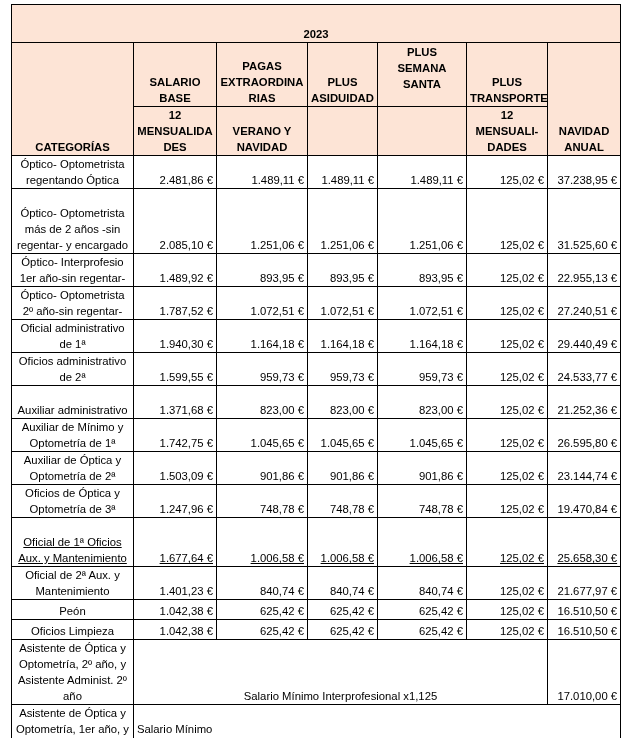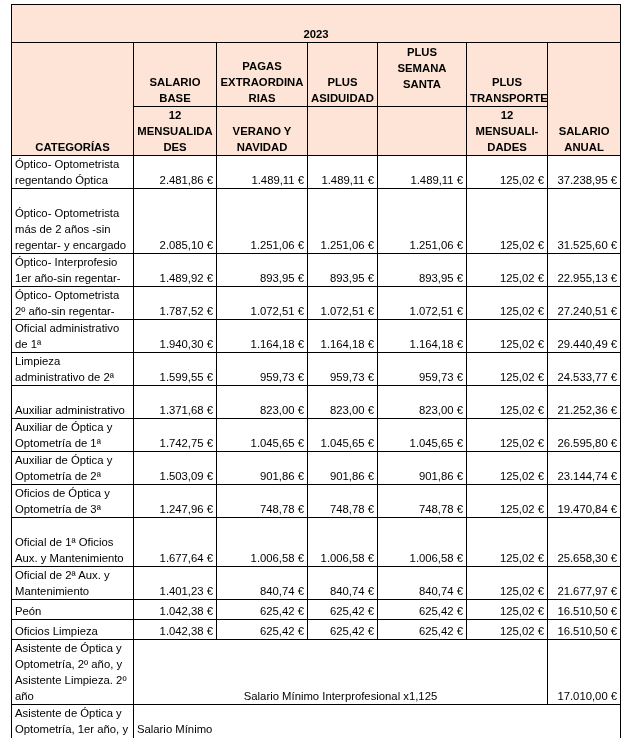--- a/index.html
+++ b/index.html
@@ -16,27 +16,27 @@
     col.c2 { width: 91px; }
     col.c3 { width: 70px; }
     col.c4 { width: 89px; }
     col.c5 { width: 81px; }
     col.c6 { width: 73px; }
     .hdr { background: #fde4d6; font-weight: bold; text-align: center; }
     .year { height: 37px; vertical-align: middle; font-weight: bold; }
     .hdr-top { height: 49px; vertical-align: bottom; text-align: center; }
     .hdr-sub { height: 44px; vertical-align: bottom; }
     .hdr-mid { vertical-align: middle; }
-    td.cat { text-align: left; padding-left: 4px; padding-right: 2px; }
+    td.cat { text-align: center; padding-left: 4px; padding-right: 2px; }
     td.num { text-align: right; white-space: nowrap; padding-right: 4px; }
     td.note { text-align: center; padding-left: 4px; }
     td.note-narrow { text-align: left; padding-left: 4px; }
     tr.r2 td { height: 32px; }
     tr.r4 td { height: 64px; }
-    tr.r3 td { height: 48px; }
+    tr.r3 td { height: 48px; text-decoration: underline; }
     tr.r1 td { height: 19px; }
   </style>
 </head>
 <body>
 
 <table class="salary">
   <colgroup>
     <col class="c0">
       <col class="c1">
       <col class="c2">
@@ -49,21 +49,21 @@
     <tr>
       <th colspan="7" class="hdr year">2023</th>
     </tr>
     <tr>
       <th rowspan="2" class="hdr hdr-mid">CATEGORÍAS</th>
       <th class="hdr hdr-top">SALARIO BASE</th>
       <th class="hdr hdr-top">PAGAS EXTRAORDINA RIAS</th>
       <th class="hdr hdr-top">PLUS ASIDUIDAD</th>
       <th class="hdr hdr-top" style="vertical-align:bottom;padding-bottom:14px">PLUS SEMANA SANTA</th>
       <th class="hdr hdr-top">PLUS TRANSPORTE</th>
-      <th rowspan="2" class="hdr hdr-mid">SALARIO ANUAL</th>
+      <th rowspan="2" class="hdr hdr-mid">NAVIDAD ANUAL</th>
     </tr>
     <tr>
       <th class="hdr hdr-sub">12 MENSUALIDA DES</th>
       <th class="hdr hdr-sub">VERANO Y NAVIDAD</th>
       <th class="hdr hdr-sub"></th>
       <th class="hdr hdr-sub"></th>
       <th class="hdr hdr-sub">12 MENSUALI- DADES</th>
     </tr>
   </thead>
   <tbody id="tbody">
@@ -106,39 +106,39 @@
     <tr class="r2">
       <td class="cat">Oficial administrativo de 1ª</td>
       <td class="num">1.940,30 €</td>
       <td class="num">1.164,18 €</td>
       <td class="num">1.164,18 €</td>
       <td class="num">1.164,18 €</td>
       <td class="num">125,02 €</td>
       <td class="num">29.440,49 €</td>
     </tr>
     <tr class="r2">
-      <td class="cat">Limpieza administrativo de 2ª</td>
+      <td class="cat">Oficios administrativo de 2ª</td>
       <td class="num">1.599,55 €</td>
       <td class="num">959,73 €</td>
       <td class="num">959,73 €</td>
       <td class="num">959,73 €</td>
       <td class="num">125,02 €</td>
       <td class="num">24.533,77 €</td>
     </tr>
     <tr class="r2">
       <td class="cat">Auxiliar administrativo</td>
       <td class="num">1.371,68 €</td>
       <td class="num">823,00 €</td>
       <td class="num">823,00 €</td>
       <td class="num">823,00 €</td>
       <td class="num">125,02 €</td>
       <td class="num">21.252,36 €</td>
     </tr>
     <tr class="r2">
-      <td class="cat">Auxiliar de Óptica y Optometría de 1ª</td>
+      <td class="cat">Auxiliar de Mínimo y Optometría de 1ª</td>
       <td class="num">1.742,75 €</td>
       <td class="num">1.045,65 €</td>
       <td class="num">1.045,65 €</td>
       <td class="num">1.045,65 €</td>
       <td class="num">125,02 €</td>
       <td class="num">26.595,80 €</td>
     </tr>
     <tr class="r2">
       <td class="cat">Auxiliar de Óptica y Optometría de 2ª</td>
       <td class="num">1.503,09 €</td>
@@ -187,21 +187,21 @@
     <tr class="r1">
       <td class="cat">Oficios Limpieza</td>
       <td class="num">1.042,38 €</td>
       <td class="num">625,42 €</td>
       <td class="num">625,42 €</td>
       <td class="num">625,42 €</td>
       <td class="num">125,02 €</td>
       <td class="num">16.510,50 €</td>
     </tr>
     <tr class="r4">
-      <td class="cat">Asistente de Óptica y Optometría, 2º año, y Asistente Limpieza. 2º año</td>
+      <td class="cat">Asistente de Óptica y Optometría, 2º año, y Asistente Administ. 2º año</td>
       <td colspan="5" class="note" style="border-right:1.5px solid #000">Salario Mínimo Interprofesional x1,125</td>
       <td class="num">17.010,00 €</td>
     </tr>
     <tr class="r4">
       <td class="cat">Asistente de Óptica y Optometría, 1er año, y Asistente Administ. 1er año</td>
       <td class="note-narrow" style="border-right:none">Salario Mínimo Interprofesio nal</td>
       <td colspan="4" style="border-left:none;border-right:none"></td>
       <td class="num" style="border-left:none">15.120,00 €</td>
     </tr>
   </tbody>

